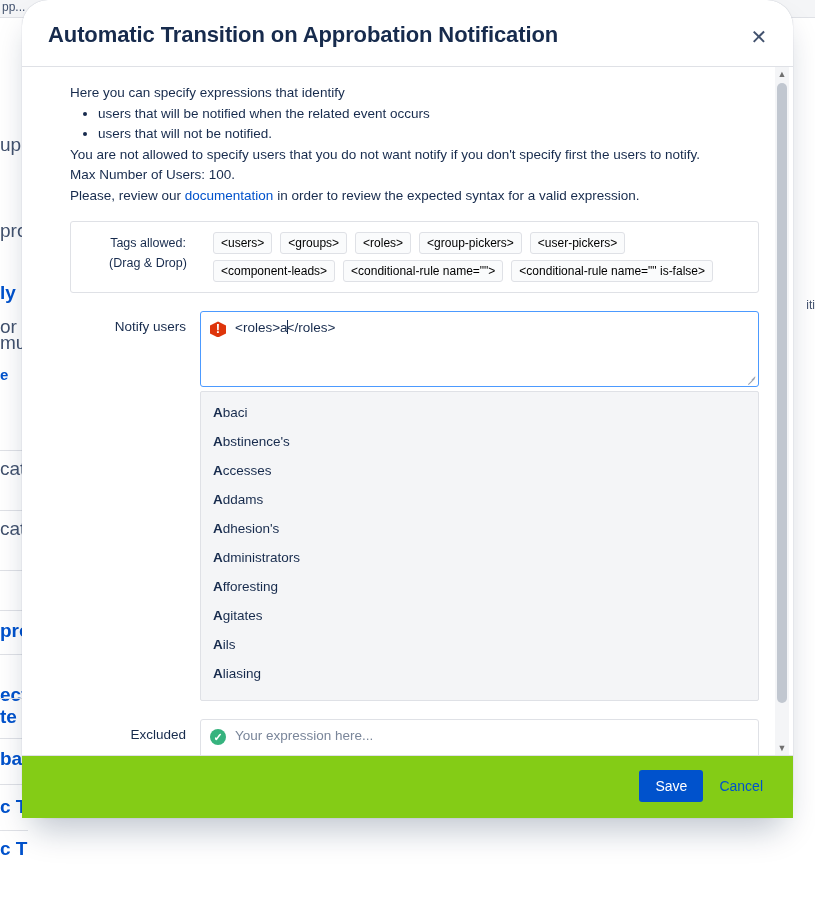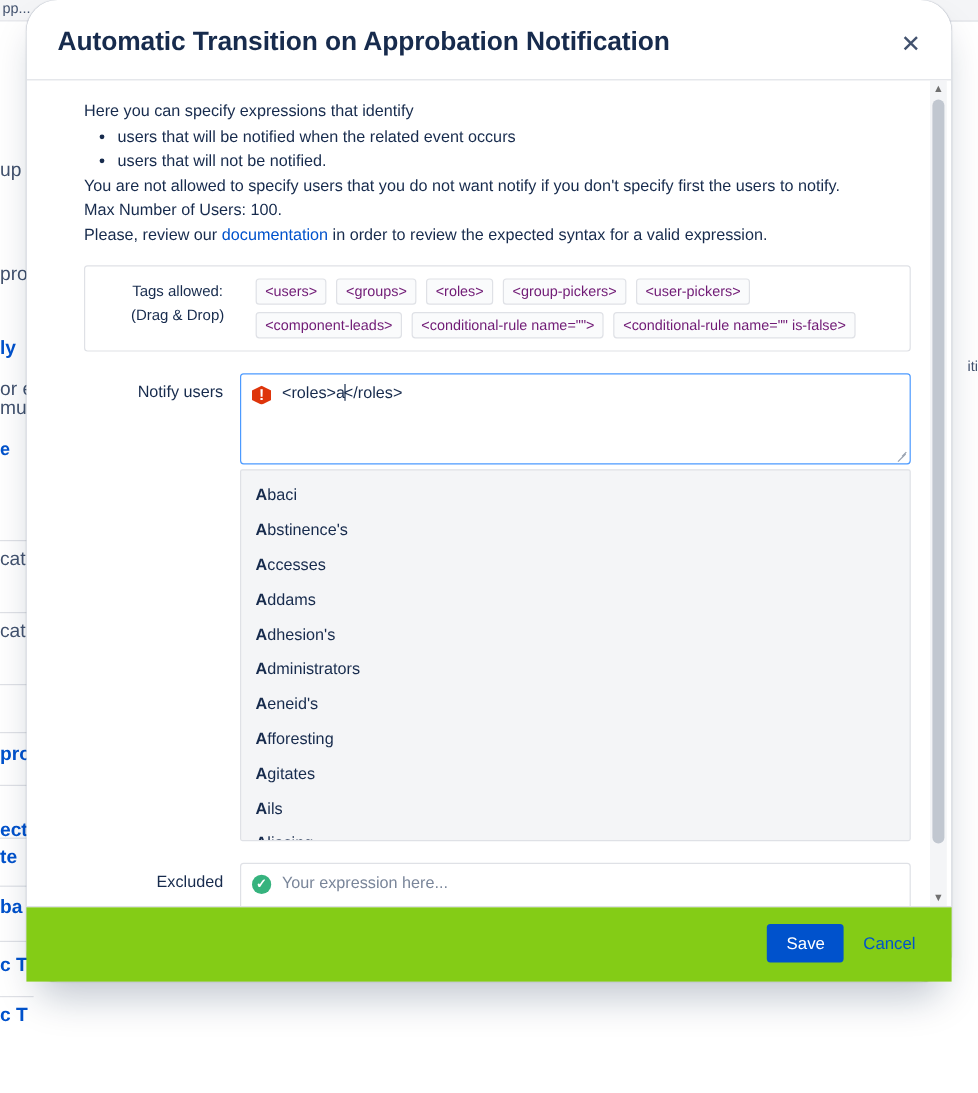--- a/index.html
+++ b/index.html
@@ -25,21 +25,21 @@
     position: absolute; top: 0px;
     font-size: 12px; color: #42526e;
     white-space: nowrap;
   }
   .bg-left-panel {
     position: absolute; left: 0; top: 18px; width: 28px; height: 893px;
     background: #ffffff;
   }
   .bg-left-text {
     position: absolute; left: 0px;
-    font-size: 16px; color: #0052cc; font-weight: bold;
+    font-size: 19px; color: #0052cc; font-weight: bold;
     white-space: nowrap;
   }
   .bg-left-text.muted { color: #42526e; font-weight: normal; }
   .bg-right-text {
     position: absolute; right: 0px;
     font-size: 12px; color: #42526e; white-space: nowrap; text-align: right;
   }
   .bg-hr {
     position: absolute; left: 0; width: 28px; height: 1px; background: #dfe1e6;
   }
@@ -136,21 +136,21 @@
   .tags-list {
     flex: 1 1 auto;
     display: flex; flex-wrap: wrap;
     gap: 6px 8px;
     align-content: flex-start;
   }
   .tag {
     border: 1px solid #dfe1e6;
     border-radius: 3px;
     background: #fafbfc;
-    color: #701a75;
+    color: #000000;
     font-size: 12px;
     padding: 3px 7px;
     white-space: nowrap;
     cursor: move;
   }
 
   
   .field-row {
     display: flex;
     margin-top: 18px;
@@ -338,21 +338,20 @@
             <span class="resize-grip"></span>
           </div>
 
           <div class="autocomplete">
             <div class="ac-item"><b>A</b><span>baci</span></div>
             <div class="ac-item"><b>A</b><span>bstinence's</span></div>
             <div class="ac-item"><b>A</b><span>ccesses</span></div>
             <div class="ac-item"><b>A</b><span>ddams</span></div>
             <div class="ac-item"><b>A</b><span>dhesion's</span></div>
             <div class="ac-item"><b>A</b><span>dministrators</span></div>
-            <div class="ac-item"><b>A</b><span>eneid's</span></div>
             <div class="ac-item"><b>A</b><span>fforesting</span></div>
             <div class="ac-item"><b>A</b><span>gitates</span></div>
             <div class="ac-item"><b>A</b><span>ils</span></div>
             <div class="ac-item"><b>A</b><span>liasing</span></div>
           </div>
         </div>
       </div>
 
       <div class="field-row">
         <div class="field-label">Excluded</div>

